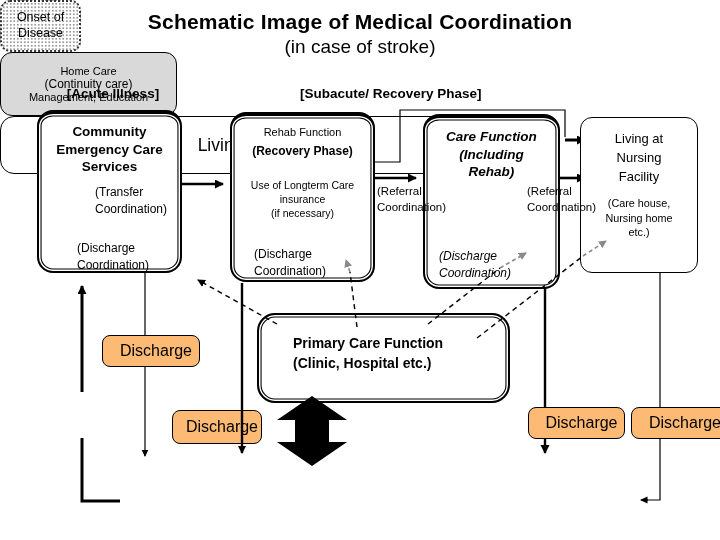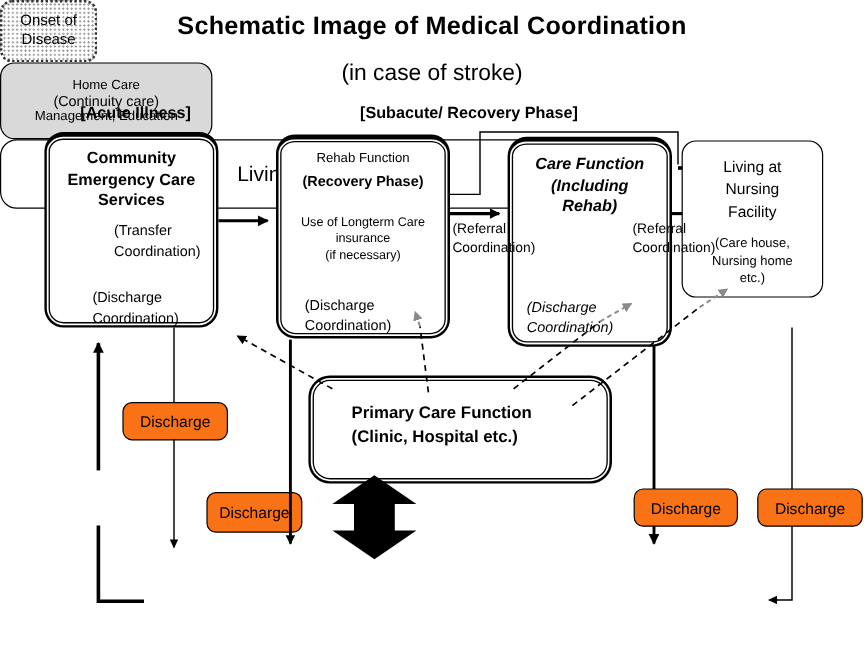--- a/index.html
+++ b/index.html
@@ -4,56 +4,56 @@
 <style>
   html,body{margin:0;padding:0;background:#fff;}
   #stage{
     position:relative;width:720px;height:540px;background:#fff;overflow:hidden;
     font-family:"Liberation Sans","DejaVu Sans",sans-serif;color:#000;
   }
   .pre{white-space:pre-line;}
   
   #title{position:absolute;left:0;top:10px;width:720px;text-align:center;z-index:1;}
   #title .t1{font-size:21px;font-weight:bold;letter-spacing:.2px;}
-  #title .t2{font-size:19px;font-weight:500;margin-top:17px;}
+  #title .t2{font-size:19px;font-weight:500;margin-top:2px;}
   .section-label{position:absolute;font-size:13.5px;font-weight:bold;z-index:1;}
   #sec-acute{left:53px;top:86px;width:120px;text-align:center;}
   #sec-subacute{left:300px;top:86px;width:235px;}
   
   svg.layer{position:absolute;left:0;top:0;}
   #svg-under{z-index:0;}
   #svg-mid{z-index:2;}
   #svg-top{z-index:6;}
   
   .node{position:absolute;background:#fff;box-sizing:border-box;z-index:1;}
   .fancy{
     border:2px solid #000;border-top:4.5px solid #000;border-radius:16px;
     box-shadow:inset 0 0 0 1.5px #fff, inset 0 0 0 2.6px #000;
   }
   .plain{border:1.4px solid #000;border-radius:12px;}
   .tag{border:1.2px solid #000;border-radius:8px;display:flex;align-items:center;justify-content:center;
-       font-size:13px;background:#f97316;}
+       font-size:16px;background:#fdba74;padding-left:10px;}
   .abs{position:absolute;}
   
   #community{left:37px;top:110px;width:145px;height:163px;}
   #community .ttl{position:absolute;left:0;top:9px;width:100%;text-align:center;font-weight:bold;font-size:13.5px;line-height:1.3;}
   #community .transfer{position:absolute;left:56px;top:70px;font-size:12px;line-height:1.45;}
   #community .disch{position:absolute;left:38px;top:126px;font-size:12px;line-height:1.45;}
 
   #rehab{left:230px;top:112px;width:145px;height:170px;}
   #rehab .ttl{position:absolute;left:0;top:10px;width:100%;text-align:center;font-weight:normal;font-size:11px;}
   #rehab .sub{position:absolute;left:0;top:28px;width:100%;text-align:center;font-weight:bold;font-size:12px;}
   #rehab .note{position:absolute;left:0;top:62px;width:100%;text-align:center;font-size:10.5px;line-height:1.35;}
   #rehab .disch{position:absolute;left:22px;top:130px;font-size:12px;line-height:1.45;}
 
   #care{left:423px;top:114px;width:137px;height:175px;font-style:italic;}
   #care .ttl{position:absolute;left:0;top:10px;width:100%;text-align:center;font-weight:bold;font-size:13.5px;line-height:1.3;}
   #care .disch{position:absolute;left:14px;top:130px;font-size:12px;line-height:1.45;}
 
-  #nursing{left:568px;top:117px;width:118px;height:131px;text-decoration:underline;}
+  #nursing{left:580px;top:117px;width:118px;height:156px;text-decoration:underline;}
   #nursing .ttl{position:absolute;left:0;top:12px;width:100%;text-align:center;font-size:13px;line-height:1.45;}
   #nursing .sub{position:absolute;left:0;top:78px;width:100%;text-align:center;font-size:10.8px;line-height:1.35;}
 
   #primary{left:257px;top:313px;width:253px;height:90px;border-top-width:3px;border-width:2.4px;border-radius:18px;}
   #primary .ttl{position:absolute;left:34px;top:18px;font-weight:bold;font-size:14px;line-height:1.45;}
 
   #onset{left:43px;top:392px;width:77px;height:48px;border:2px dotted #333;border-radius:10px;
          background-image:radial-gradient(#9a9a9a .9px,transparent 1px);background-size:3.5px 3.5px;
          display:flex;align-items:center;justify-content:center;text-align:center;
          font-size:12.5px;line-height:1.25;z-index:1;}

